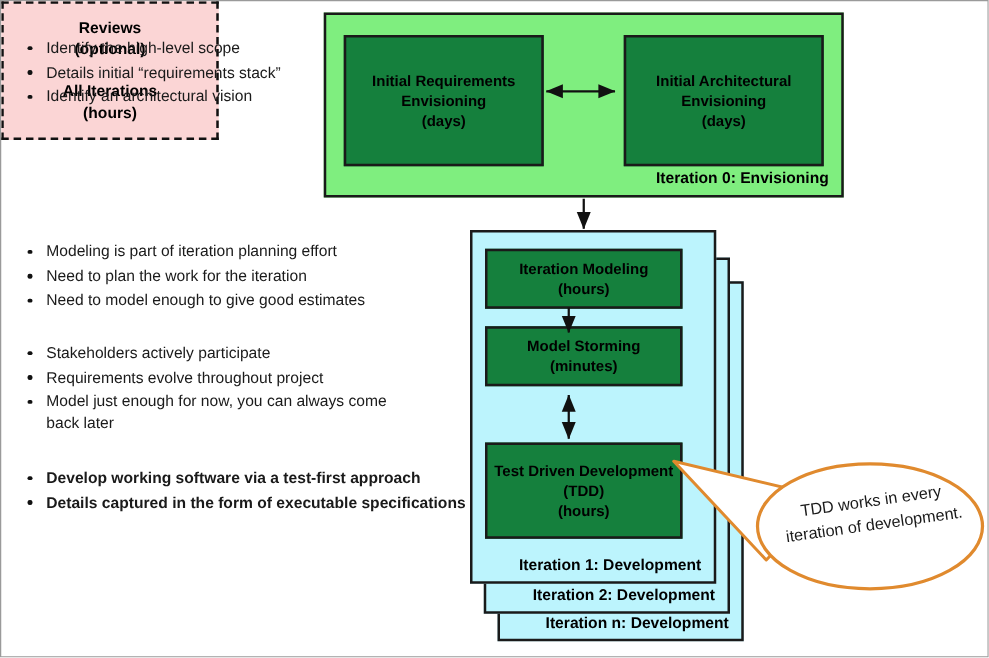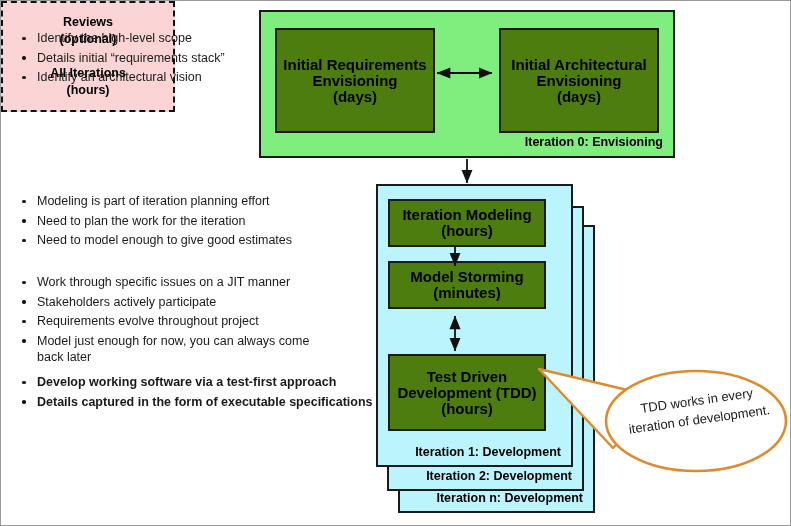--- a/index.html
+++ b/index.html
@@ -17,24 +17,24 @@
   }
   .bullets li.wrap{white-space:normal;width:300px;}
   .bullets li:before{
     content:"";position:absolute;left:7px;top:6.5px;
     width:3.6px;height:3.6px;border-radius:50%;background:#111;
   }
 
   
   .panel{position:absolute;box-sizing:border-box;border:2px solid #1a1a1a;}
   .wbox{
-    position:absolute;box-sizing:border-box;background:#4d7c0f;
+    position:absolute;box-sizing:border-box;background:#15803d;
     border:2px solid #1a1a1a;display:flex;align-items:center;
     justify-content:center;text-align:center;font-weight:bold;
-    font-size:15px;color:#000;line-height:16px;
+    font-size:12px;color:#000;line-height:16px;
   }
   .panel-label{
     position:absolute;font-weight:bold;font-size:12.5px;color:#000;
     white-space:nowrap;
   }
 
   
   #green-panel{left:258px;top:9px;width:416px;height:148px;background:#7FEE7F;}
 
   
@@ -72,21 +72,20 @@
     <li>Identify an architectural vision</li>
   </ul>
 
   <ul class="bullets" style="left:14px;top:192px;">
     <li>Modeling is part of iteration planning effort</li>
     <li>Need to plan the work for the iteration</li>
     <li>Need to model enough to give good estimates</li>
   </ul>
 
   <ul class="bullets" style="left:14px;top:273px;">
-    <li>Work through specific issues on a JIT manner</li>
     <li>Stakeholders actively participate</li>
     <li>Requirements evolve throughout project</li>
     <li class="wrap">Model just enough for now, you can always come back later</li>
   </ul>
 
   <ul class="bullets" style="left:14px;top:373px;font-weight:bold;">
     <li>Develop working software via a test-first approach</li>
     <li>Details captured in the form of executable specifications</li>
   </ul>
 

